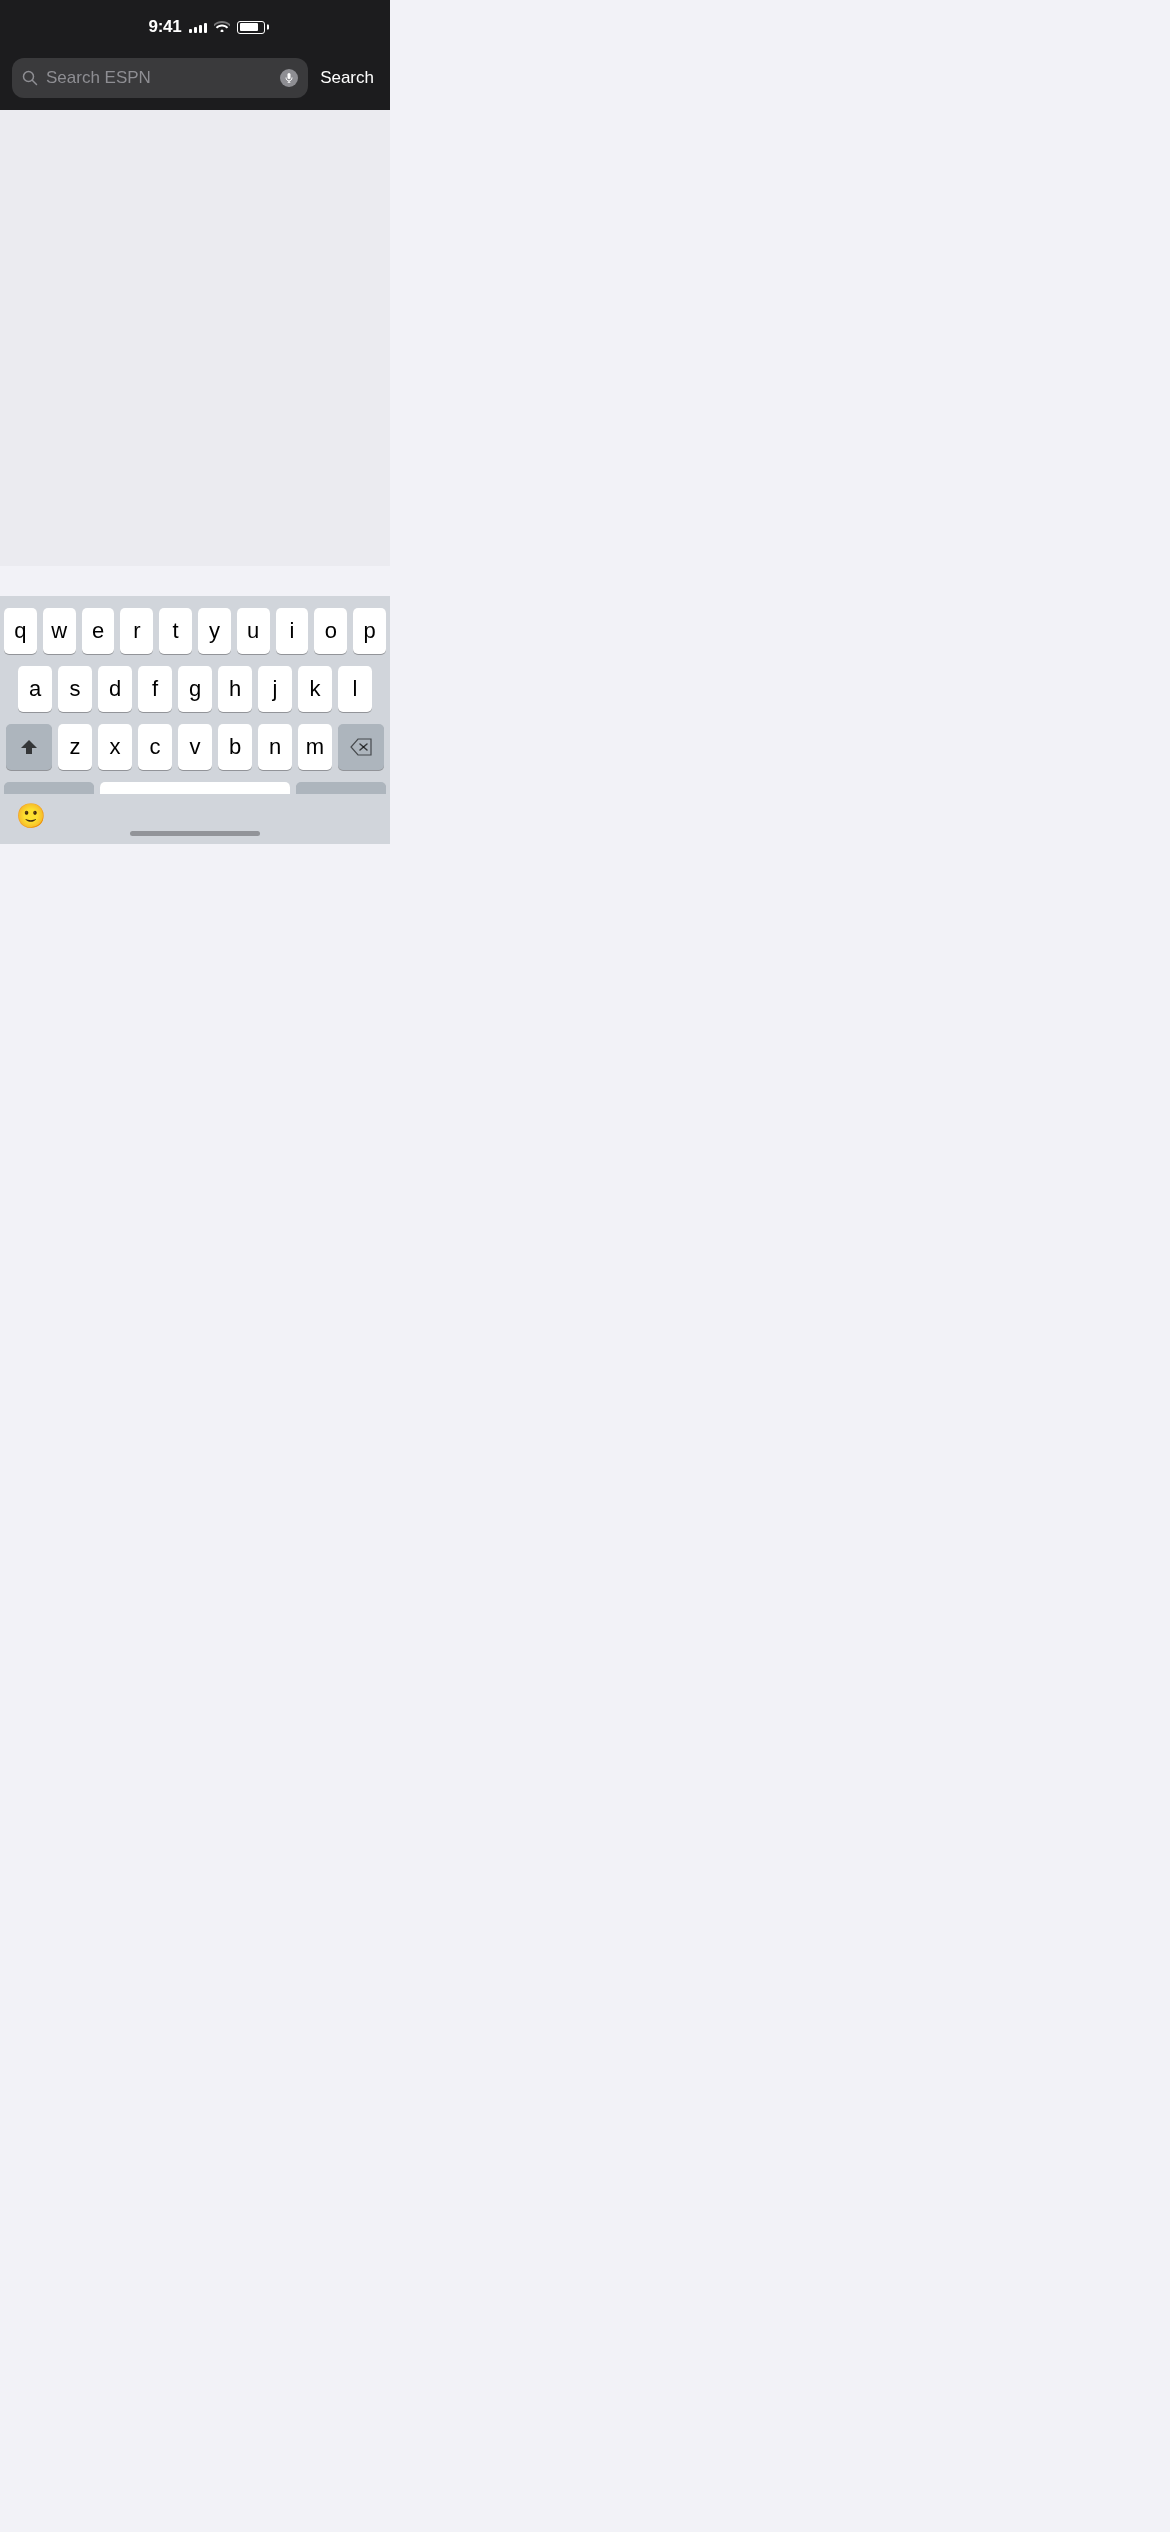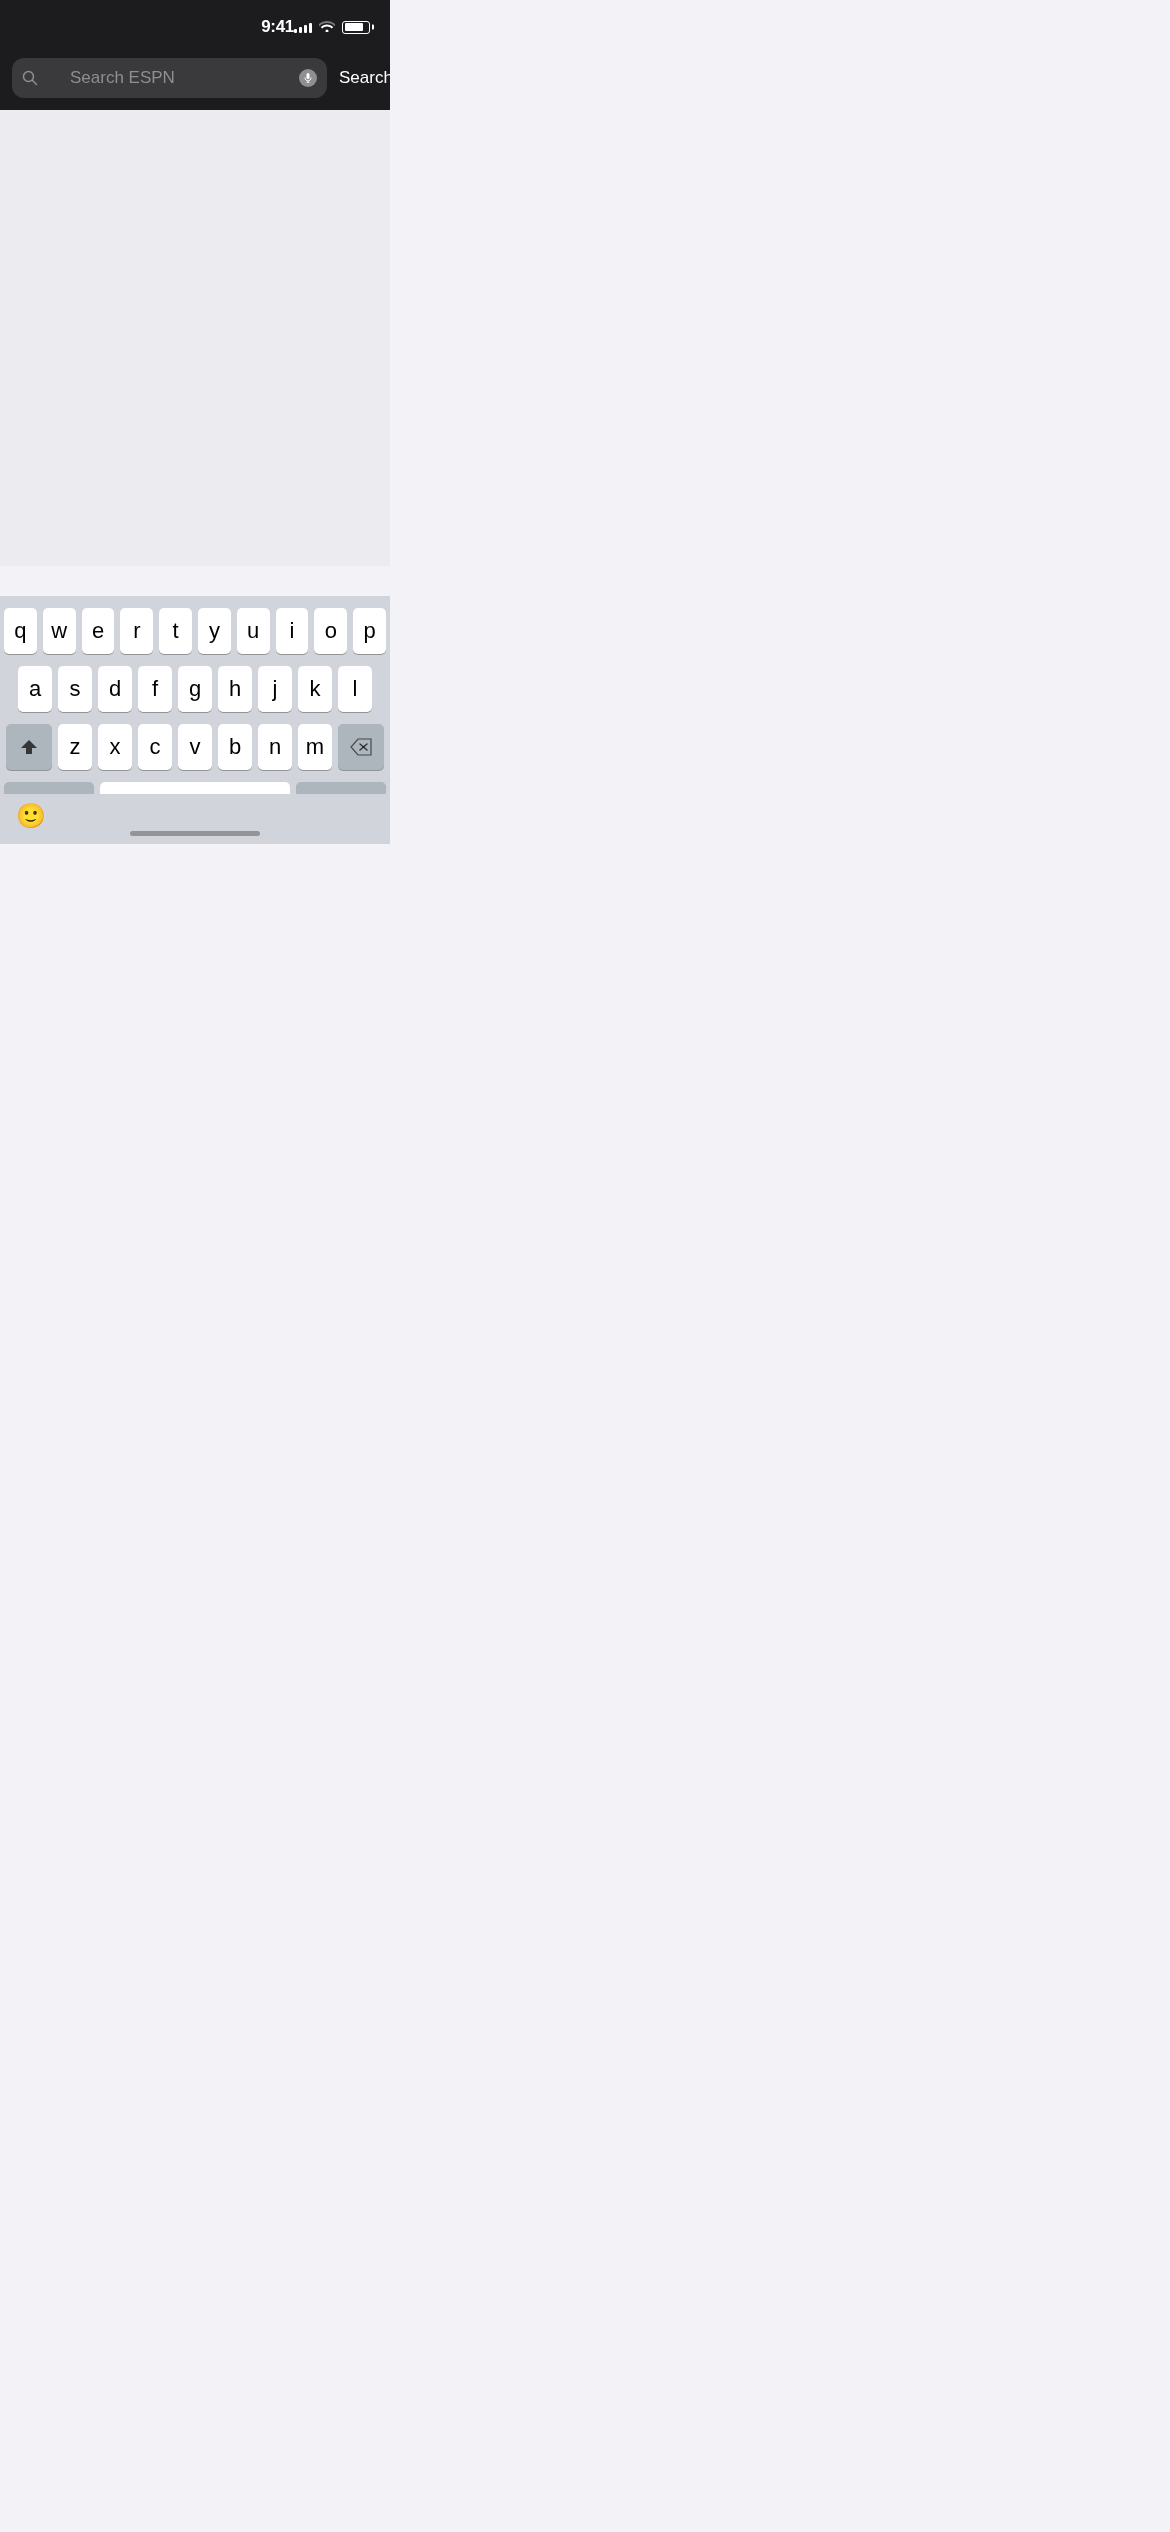--- a/index.html
+++ b/index.html
@@ -17,22 +17,23 @@
       overflow: hidden;
       position: relative;
     }
 
     
     .status-bar {
       background: #1c1c1e;
       height: 50px;
       display: flex;
       align-items: center;
-      justify-content: flex-end;
+      justify-content: center;
       padding: 12px 20px 8px 44px;
+      gap: 8px;
     }
 
     .status-time {
       color: white;
       font-size: 17px;
       font-weight: 600;
       letter-spacing: -0.3px;
     }
 
     .status-icons {
@@ -115,21 +116,20 @@
     }
 
     .search-input {
       background: transparent;
       border: none;
       outline: none;
       color: #8e8e93;
       font-size: 17px;
       flex: 1;
       caret-color: white;
-      margin-left: 24px;
     }
 
     .search-input::placeholder {
       color: #8e8e93;
     }
 
     .mic-button {
       width: 18px;
       height: 18px;
       background: #8e8e93;

